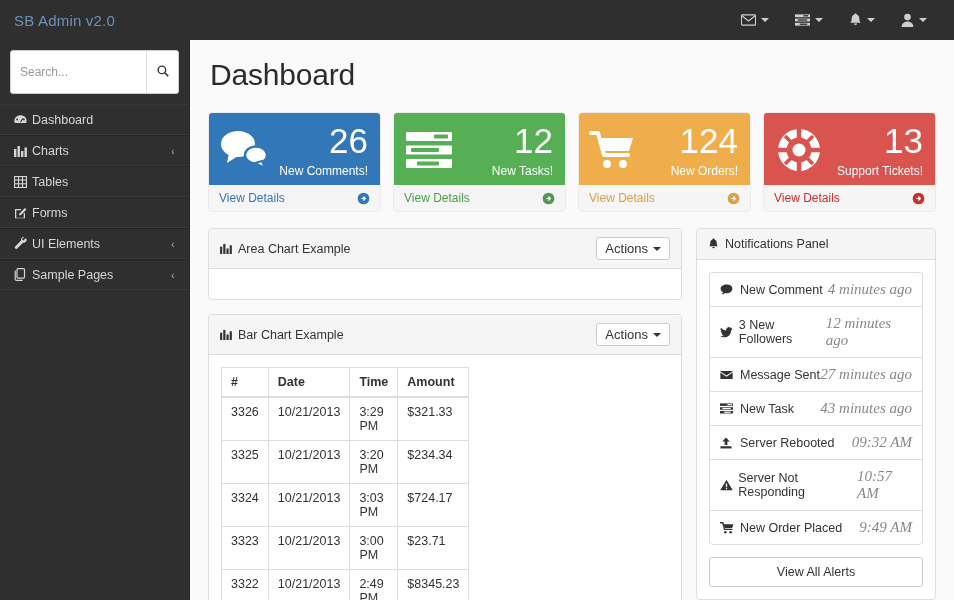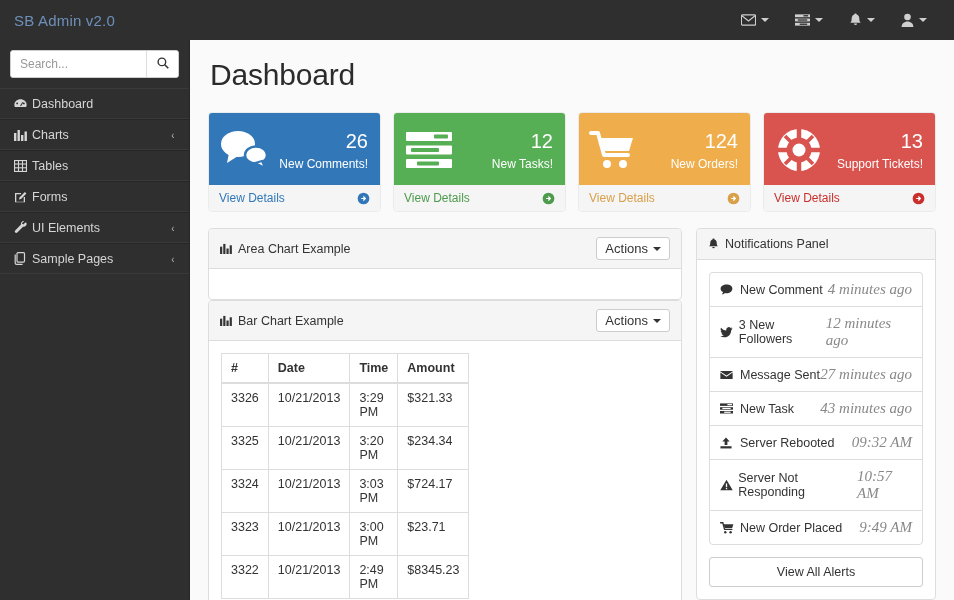--- a/index.html
+++ b/index.html
@@ -57,21 +57,21 @@
     padding: 10px; display: flex;
   }
   .search-box {
     display: flex; width: 100%;
     background: #fff; border-radius: 3px;
     overflow: hidden;
     border: 1px solid #cfcfcf;
   }
   .search-box input {
     flex: 1; border: 0; outline: none;
-    padding: 6px 9px; font-size: 12px;
+    padding: 14px 9px; font-size: 12px;
     color: #555;
     font-family: "Liberation Sans", sans-serif;
     min-width: 0;
   }
   .search-box input::placeholder { color: #999; }
   .search-btn {
     width: 32px; border: 0; border-left: 1px solid #ddd;
     background: #fff; cursor: pointer;
     display: flex; align-items: center; justify-content: center;
     color: #333;
@@ -123,21 +123,21 @@
   .stat-body {
     display: flex; align-items: center;
     padding: 10px 12px 8px 10px;
     height: 72px;
     color: #fff;
   }
   .stat-ico { flex: 0 0 auto; line-height: 0; }
   .stat-nums {
     margin-left: auto; text-align: right; line-height: 1;
   }
-  .stat-num { font-size: 20px; font-weight: normal; }
+  .stat-num { font-size: 35px; font-weight: normal; }
   .stat-cap { font-size: 12px; margin-top: 7px; display: block; }
   .stat-foot {
     background: #f5f5f5;
     display: flex; align-items: center; justify-content: space-between;
     padding: 6px 10px; font-size: 12px;
     cursor: pointer;
   }
   .stat-foot .arrow { line-height: 0; }
 
   .stat.blue   .stat-body { background: #3278b8; }
@@ -151,20 +151,21 @@
 
   
   .cols { display: flex; padding: 0 18px; gap: 14px; margin-top: 16px; }
   .col-main { flex: 0 0 474px; }
   .col-side { flex: 1; }
 
   .panel {
     background: #fff;
     border: 1px solid #dddddd;
     border-radius: 4px;
+    margin-bottom: 14px;
   }
   .panel-head {
     background: #f5f5f5;
     border-bottom: 1px solid #dddddd;
     border-radius: 3px 3px 0 0;
     padding: 8px 11px;
     display: flex; align-items: center;
     min-height: 30px;
   }
   .panel-title {

